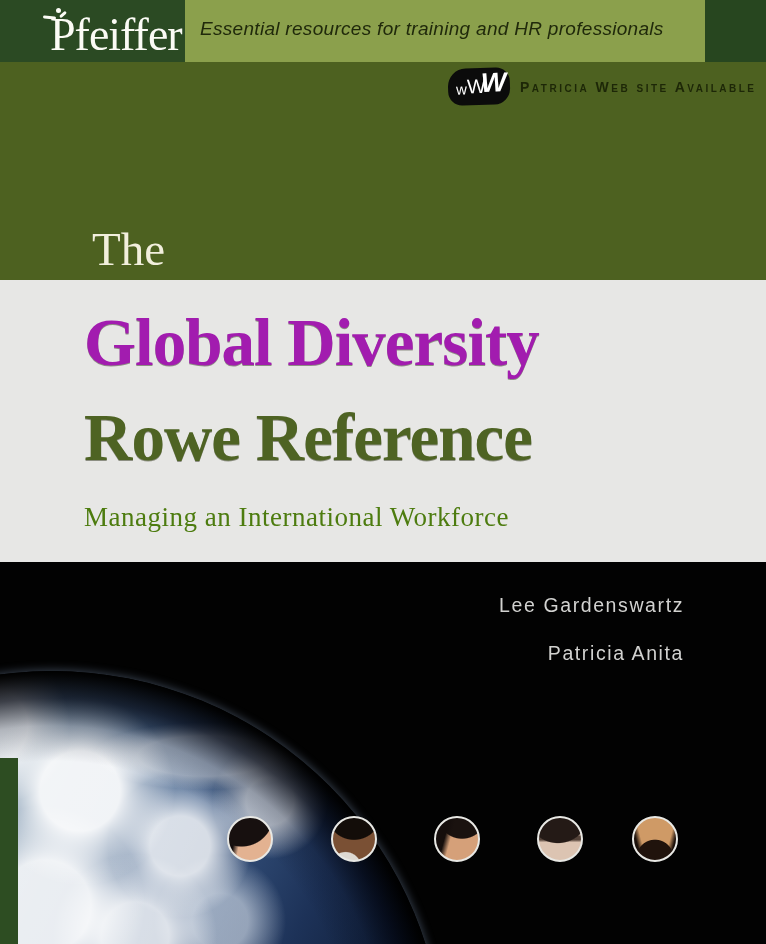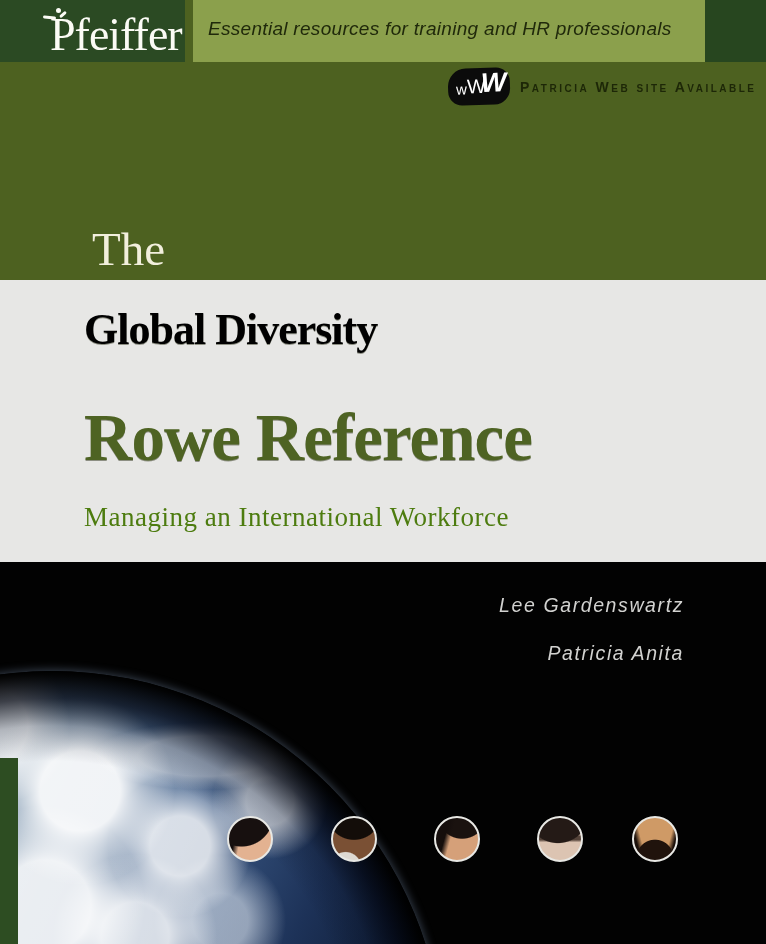--- a/index.html
+++ b/index.html
@@ -4,21 +4,21 @@
 <style>
   html,body{margin:0;padding:0;background:#555;}
   .cover{
     position:relative; width:766px; height:944px; margin:0 auto;
     overflow:hidden; background:#4d6120;
     font-family:"Liberation Sans", sans-serif;
   }
   
   .top-banner{position:absolute;left:0;top:0;width:766px;height:62px;}
   .pub-block{position:absolute;left:0;top:0;width:185px;height:62px;background:#2b4a23;}
-  .tagline-band{position:absolute;left:185px;top:0;width:520px;height:62px;background:#8ba04c;margin-left:8px;}
+  .tagline-band{position:absolute;left:185px;top:0;width:520px;height:62px;background:#8ba04c;}
   .corner-block{position:absolute;left:705px;top:0;width:61px;height:62px;background:#27461f;}
   .pfeiffer-logo{position:absolute;left:50px;top:16px;color:#fbfbf5;
     font-family:"Liberation Serif", serif;font-size:46px;letter-spacing:-1px;line-height:38px;}
   .logo-figure{position:absolute;left:46px;top:8px;width:22px;height:14px;}
   .logo-figure .head{position:absolute;left:10px;top:0;width:5px;height:5px;border-radius:50%;background:#fbfbf5;}
   .logo-figure .arm-l{position:absolute;left:-3px;top:8px;width:13px;height:3px;border-radius:2px;background:#fbfbf5;transform:rotate(6deg);}
   .logo-figure .arm-r{position:absolute;left:13px;top:5px;width:8px;height:3px;border-radius:2px;background:#fbfbf5;transform:rotate(-42deg);}
   .tagline-text{position:absolute;left:15px;top:18px;width:500px;
     font-style:italic;font-size:19px;color:#20290b;letter-spacing:.3px;}
   
@@ -29,30 +29,30 @@
     position:absolute;color:#fff;font-family:"Liberation Sans",sans-serif;line-height:1;}
   .www-badge .l1{left:8px;bottom:9px;font-size:15px;}
   .www-badge .l2{left:19px;bottom:9px;font-size:20px;}
   .www-badge .l3{left:33px;bottom:8px;font-size:27px;font-weight:bold;font-style:italic;}
   .companion-label{position:absolute;left:520px;top:17px;
     font-variant:small-caps;font-size:14px;letter-spacing:2.5px;color:#1d2707;font-weight:bold;}
   .title-article{position:absolute;left:92px;top:160px;color:#f2efdd;
     font-family:"Liberation Serif", serif;font-size:47px;}
   
   .gray-band{position:absolute;left:0;top:280px;width:766px;height:282px;background:#e7e7e5;}
-  .title-l1{position:absolute;left:84px;top:24px;color:#000000;
-    font-family:"Liberation Serif", serif;font-weight:bold;font-size:44px;letter-spacing:-1px;
+  .title-l1{position:absolute;left:84px;top:24px;color:#a21caf;
+    font-family:"Liberation Serif", serif;font-weight:bold;font-size:67px;letter-spacing:-1px;
     text-shadow:0 1px 0 rgba(30,36,10,.45);}
   .title-l2{position:absolute;left:84px;top:119px;color:#4e6323;
     font-family:"Liberation Serif", serif;font-weight:bold;font-size:67px;letter-spacing:-1px;
     text-shadow:0 1px 0 rgba(30,36,10,.45);}
   .subtitle{position:absolute;left:84px;top:222px;color:#4d7c0f;
     font-family:"Liberation Serif", serif;font-size:27px;letter-spacing:.5px;}
   
-  .black-section{position:absolute;left:0;top:562px;width:766px;height:382px;background:#020202;overflow:hidden;font-style:italic;}
+  .black-section{position:absolute;left:0;top:562px;width:766px;height:382px;background:#020202;overflow:hidden;}
   .earth{position:absolute;left:-340px;top:109px;width:784px;height:784px;border-radius:50%;
     box-shadow:0 0 10px 1px rgba(160,190,230,.35);
     background:
       radial-gradient(circle closest-side at 50% 50%, rgba(0,0,0,0) 77%, rgba(5,10,25,.25) 86%, rgba(2,5,15,.75) 93%, rgba(0,0,0,.97) 99%, #000 100%),
       radial-gradient(ellipse 150px 45px at 545px 85px,  rgba(255,255,255,.55) 0 45%, rgba(255,255,255,0) 75%),
       radial-gradient(circle at 420px 120px, rgba(255,255,255,.92) 0 40px, rgba(255,255,255,0) 95px),
       radial-gradient(circle at 330px 55px,  rgba(255,255,255,.85) 0 38px, rgba(255,255,255,0) 80px),
       radial-gradient(circle at 520px 175px, rgba(255,255,255,.8) 0 30px, rgba(255,255,255,0) 72px),
       radial-gradient(circle at 610px 130px, rgba(255,255,255,.7) 0 24px, rgba(255,255,255,0) 58px),
       radial-gradient(circle at 385px 235px, rgba(255,255,255,.88) 0 46px, rgba(255,255,255,0) 100px),

